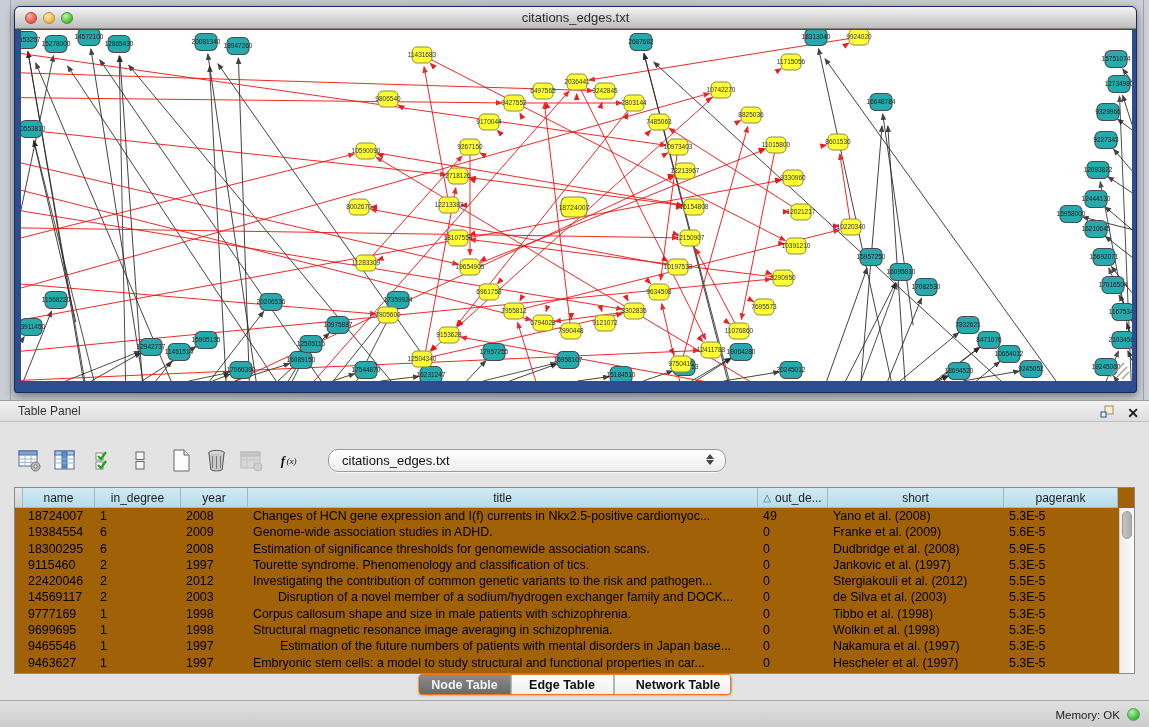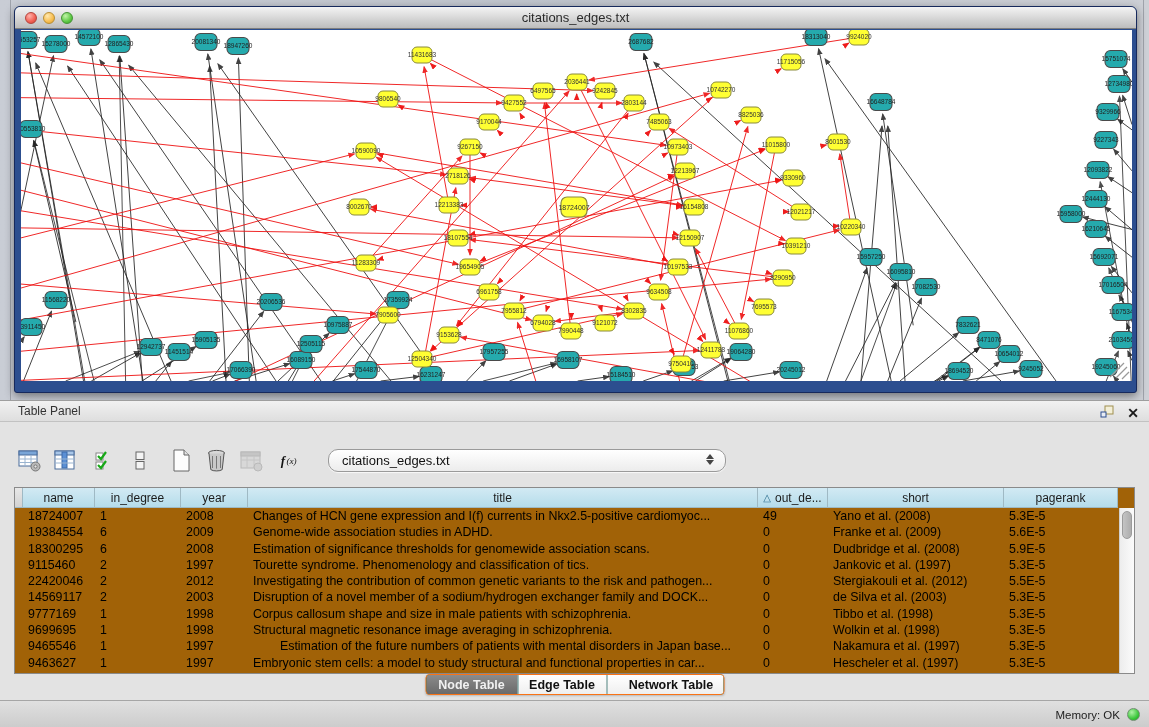--- a/index.html
+++ b/index.html
@@ -634,21 +634,21 @@
           <div class="td" style="width: 510px;">Investigating the contribution of common genetic variants to the risk and pathogen...</div>
           <div class="td" style="width: 70px;">0</div>
           <div class="td" style="width: 176px;">Stergiakouli et al. (2012)</div>
           <div class="td" style="width: 114px;">5.5E-5</div>
         </div>
         <div class="tr">
           <div class="td" style="width: 8px;"></div>
           <div class="td" style="width: 72px;">14569117</div>
           <div class="td" style="width: 86px;">2</div>
           <div class="td" style="width: 67px;">2003</div>
-          <div class="td" style="width: 510px;">Disruption of a novel member of a sodium/hydrogen exchanger family and DOCK...</div>
+          <div class="td" style="width: 510px; text-align: center;">Disruption of a novel member of a sodium/hydrogen exchanger family and DOCK...</div>
           <div class="td" style="width: 70px;">0</div>
           <div class="td" style="width: 176px;">de Silva et al. (2003)</div>
           <div class="td" style="width: 114px;">5.3E-5</div>
         </div>
         <div class="tr">
           <div class="td" style="width: 8px;"></div>
           <div class="td" style="width: 72px;">9777169</div>
           <div class="td" style="width: 86px;">1</div>
           <div class="td" style="width: 67px;">1998</div>
           <div class="td" style="width: 510px;">Corpus callosum shape and size in male patients with schizophrenia.</div>
@@ -687,21 +687,21 @@
           <div class="td" style="width: 114px;">5.3E-5</div>
         </div>
       </div>
     <div class="vscroll">
       <div class="vthumb"></div>
     </div>
   </div>
 
   <div class="tabs" id="tabs">
       <div class="seg selected" style="width: 91px;">Node Table</div>
-      <div class="seg" style="width: 89px;">Edge Table</div>
+      <div class="seg" style="width: 103px;">Edge Table</div>
       <div class="seg" style="width: 117px; padding-left: 12px;">Network Table</div>
     </div>
 
   <div class="status-bar">
     <div class="status-right">
       <span class="mem-label">Memory: OK</span>
       <span class="mem-dot"></span>
     </div>
   </div>
 </div>

